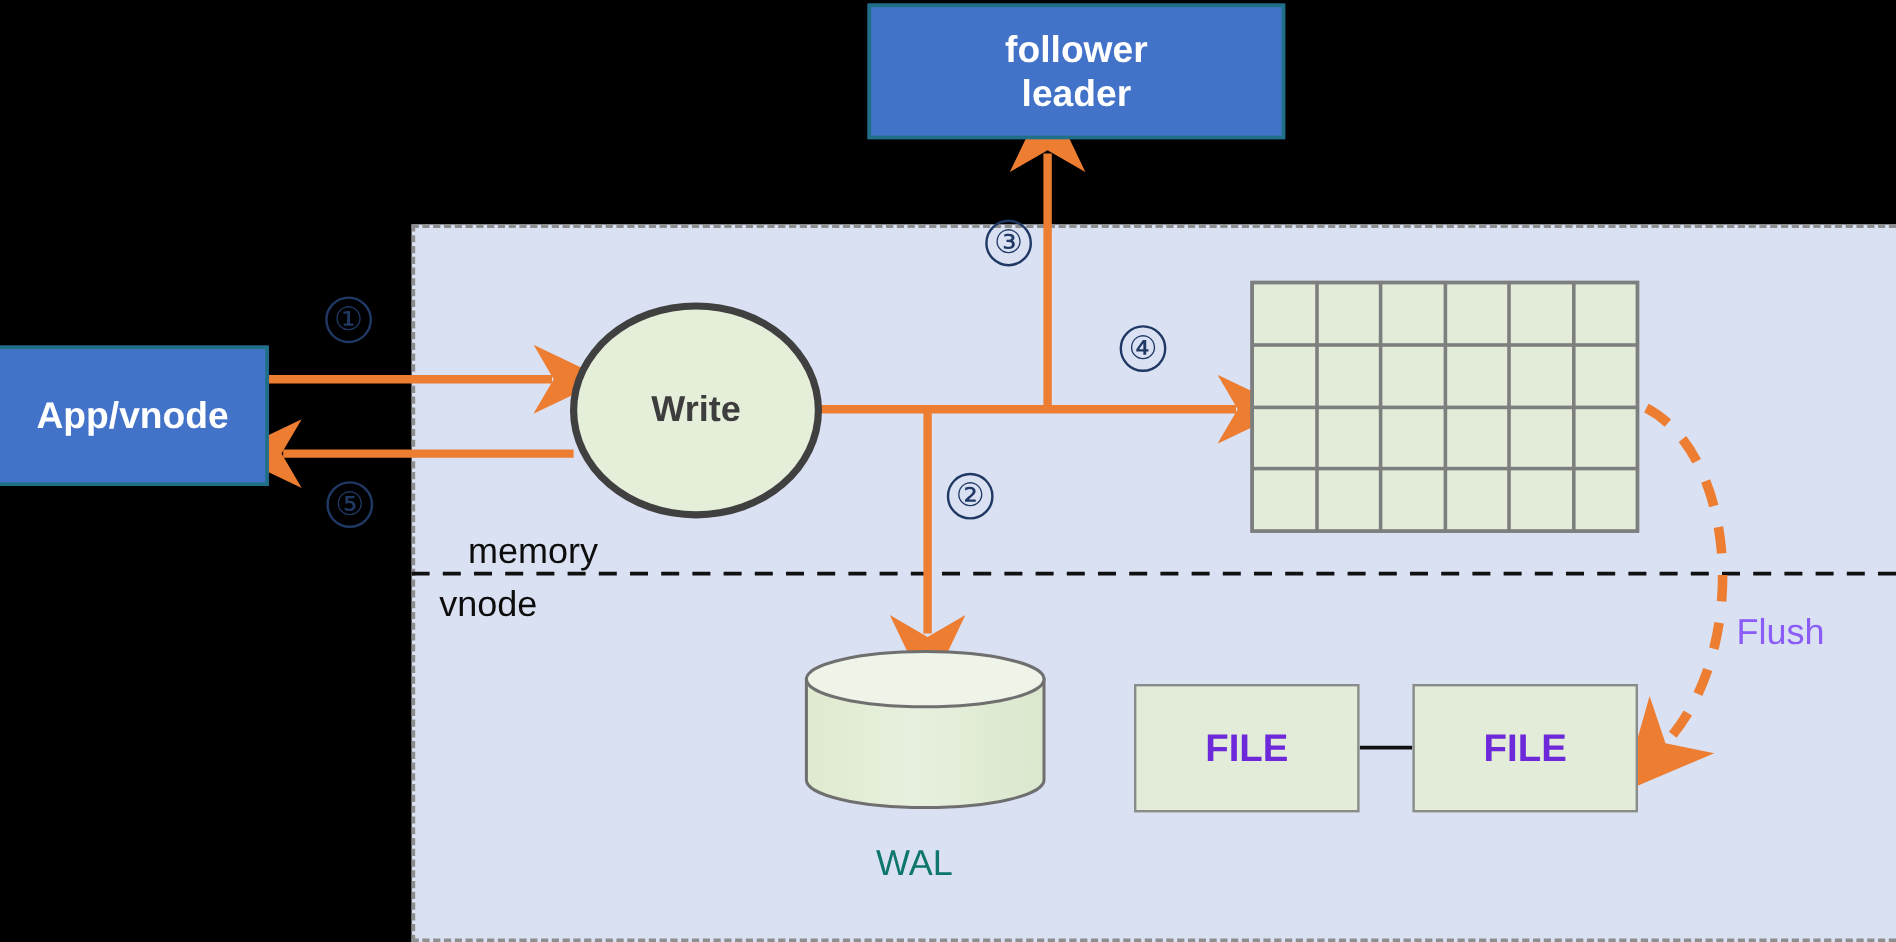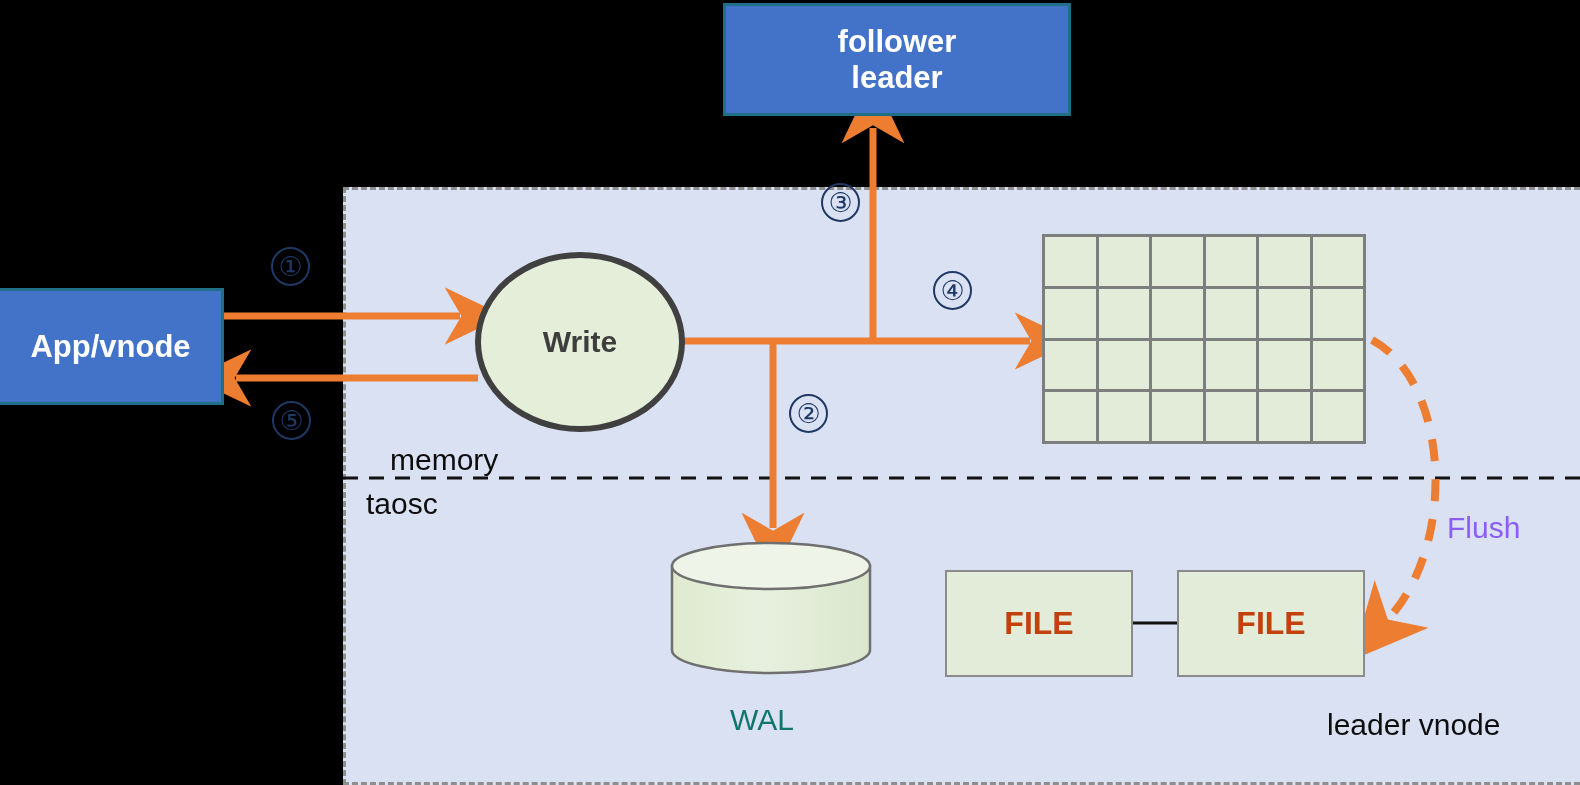--- a/index.html
+++ b/index.html
@@ -94,21 +94,21 @@
   }
   
   .file-box {
     position: absolute;
     background: #e2ecd9;
     border: 2px solid #8a8c8b;
     box-sizing: border-box;
     display: flex;
     align-items: center;
     justify-content: center;
-    color: #c2410c;
+    color: #6d28d9;
     font-size: 32px;
     font-weight: bold;
   }
   #file-1 { left: 945px; top: 570px; width: 188px; height: 107px; }
   #file-2 { left: 1177px; top: 570px; width: 188px; height: 107px; }
   
   .step {
     position: absolute;
     width: 39px; height: 39px;
     border: 2.4px solid #1f3864;
@@ -226,18 +226,17 @@
     <span>FILE</span>
   </div>
 
   <div class="step" id="step-1">①</div>
   <div class="step" id="step-2">②</div>
   <div class="step" id="step-3">③</div>
   <div class="step" id="step-4">④</div>
   <div class="step" id="step-5">⑤</div>
 
   <div class="lbl" id="label-memory">memory</div>
-  <div class="lbl" id="label-disk">taosc</div>
+  <div class="lbl" id="label-disk">vnode</div>
   <div class="lbl" id="label-wal">WAL</div>
   <div class="lbl" id="label-flush">Flush</div>
-  <div class="lbl" id="label-leader">leader vnode</div>
 
 </div>
 
 </body></html>

